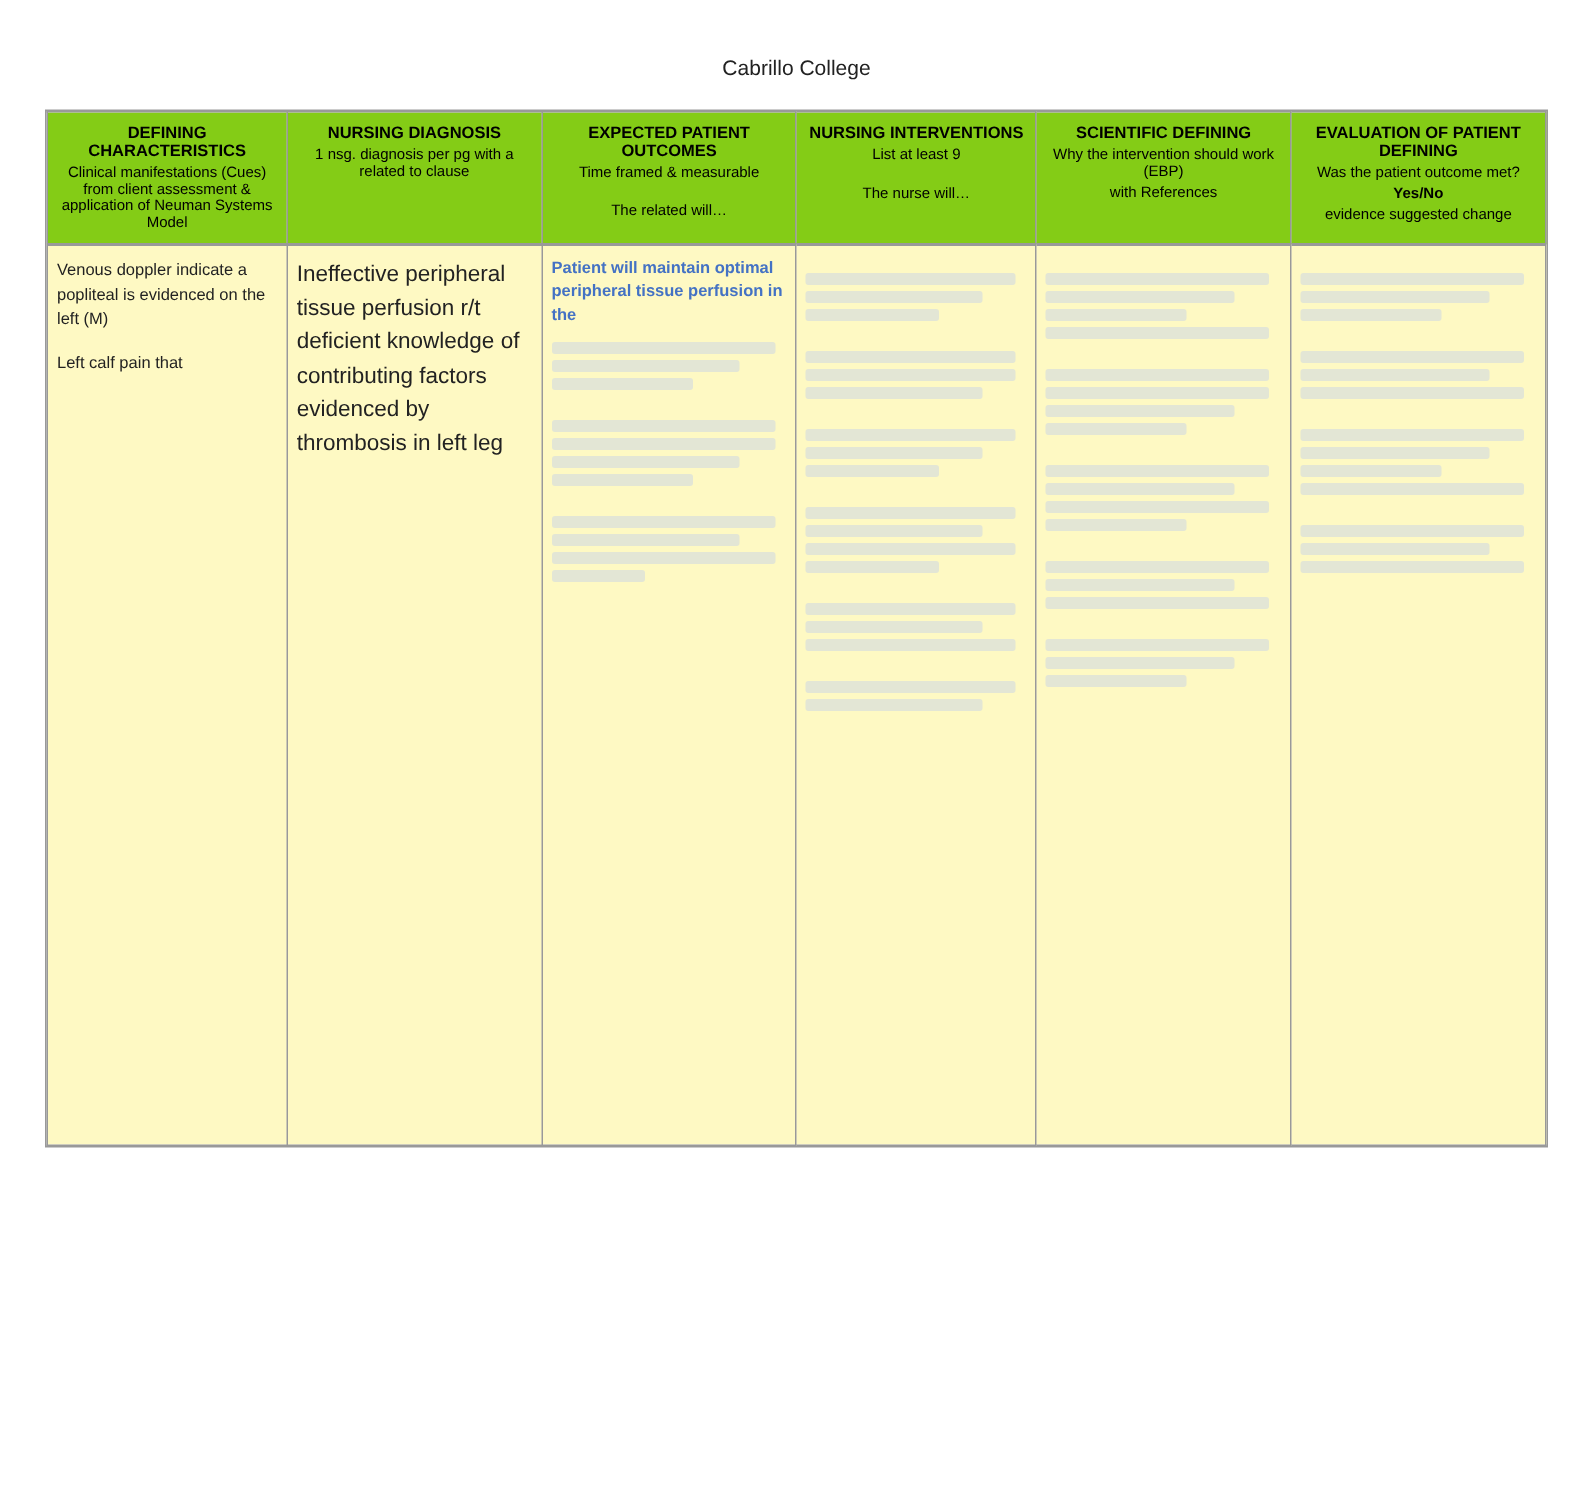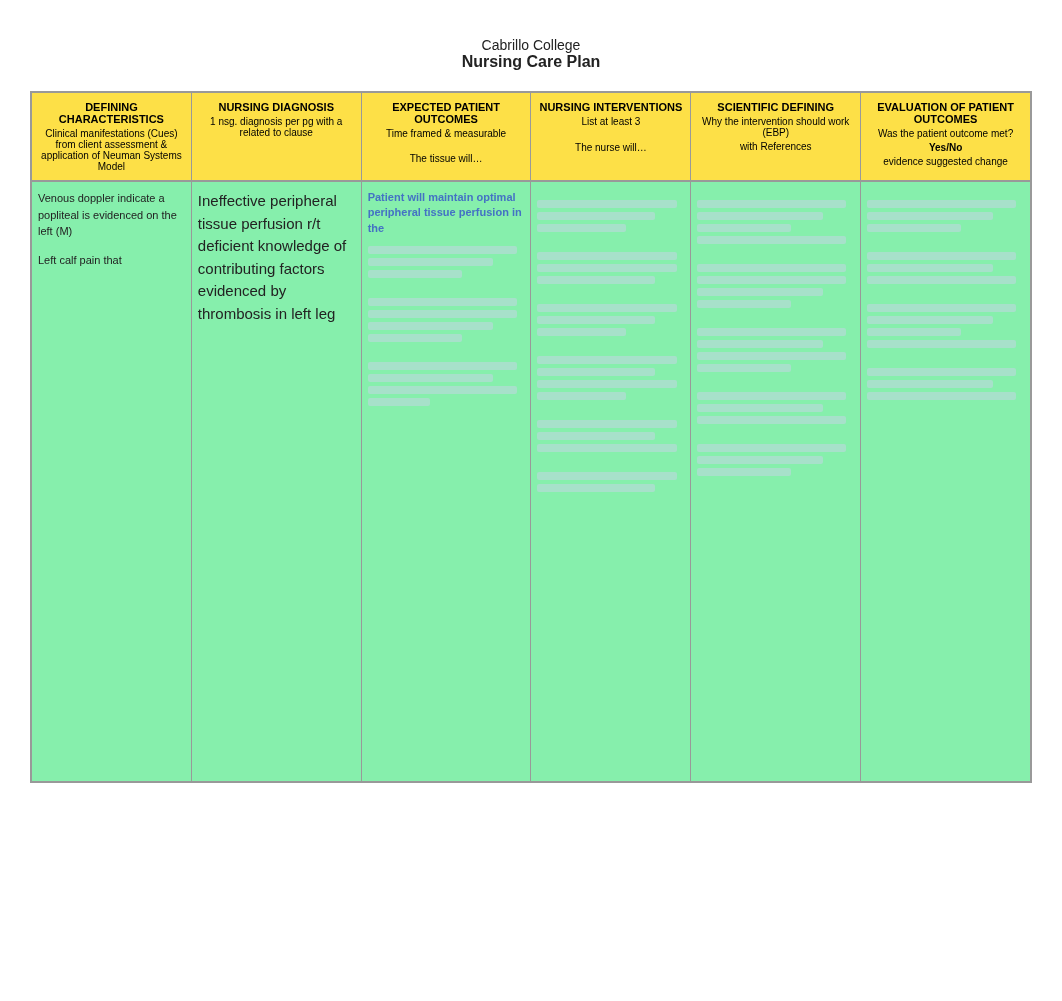--- a/index.html
+++ b/index.html
@@ -73,37 +73,37 @@
     }
 
     .col1 { width: 16%; }
     .col2 { width: 17%; }
     .col3 { width: 17%; font-weight: bold; }
     .col4 { width: 16%; }
     .col5 { width: 17%; }
     .col6 { width: 17%; }
 
     .header-cell {
-      background: #fde047;
+      background: #84cc16;
       text-align: center;
       font-weight: bold;
       font-size: 11px;
       color: #000;
       padding: 8px 6px;
     }
 
     .header-cell .sub-text {
       font-weight: normal;
       font-size: 10px;
       display: block;
       margin-top: 3px;
     }
 
     .data-cell {
-      background: #86efac;
+      background: #fef9c3;
       font-size: 11px;
       color: #222;
       vertical-align: top;
       padding: 8px 6px;
       height: 600px;
     }
 
     .blurred-block {
       background: #c8d4e8;
       border-radius: 2px;
@@ -148,54 +148,53 @@
     }
   </style>
 </head>
 <body>
 
 <div class="page-body">
 
 
   <div class="center-header">
     <div class="college-name">Cabrillo College</div>
-    <div class="care-plan-title">Nursing Care Plan</div>
   </div>
 
   <div class="table-container">
     <table>
       <thead>
         <tr class="header-row">
           <th class="header-cell col1">
             <span>DEFINING CHARACTERISTICS</span>
             <span class="sub-text">Clinical manifestations (Cues) from client assessment &amp; application of Neuman Systems Model</span>
           </th>
           <th class="header-cell col2">
             <span>NURSING DIAGNOSIS</span>
             <span class="sub-text">1 nsg. diagnosis per pg with a related to clause</span>
           </th>
           <th class="header-cell col3">
             <span>EXPECTED PATIENT OUTCOMES</span>
             <span class="sub-text">Time framed &amp; measurable</span>
             <br>
-            <span class="sub-text" style="margin-top:2px;">The tissue will…</span>
+            <span class="sub-text" style="margin-top:2px;">The related will…</span>
           </th>
           <th class="header-cell col4">
             <span>NURSING INTERVENTIONS</span>
-            <span class="sub-text">List at least 3</span>
+            <span class="sub-text">List at least 9</span>
             <br>
             <span class="sub-text">The nurse will…</span>
           </th>
           <th class="header-cell col5">
             <span>SCIENTIFIC DEFINING</span>
             <span class="sub-text">Why the intervention should work (EBP)</span>
             <span class="sub-text">with References</span>
           </th>
           <th class="header-cell col6">
-            <span>EVALUATION OF PATIENT OUTCOMES</span>
+            <span>EVALUATION OF PATIENT DEFINING</span>
             <span class="sub-text">Was the patient outcome met?</span>
             <span class="sub-text" style="font-weight:bold; font-style:normal;">Yes/No</span>
             <span class="sub-text">evidence suggested change</span>
           </th>
         </tr>
       </thead>
       <tbody>
         <tr>
 
           <td class="data-cell col1">

